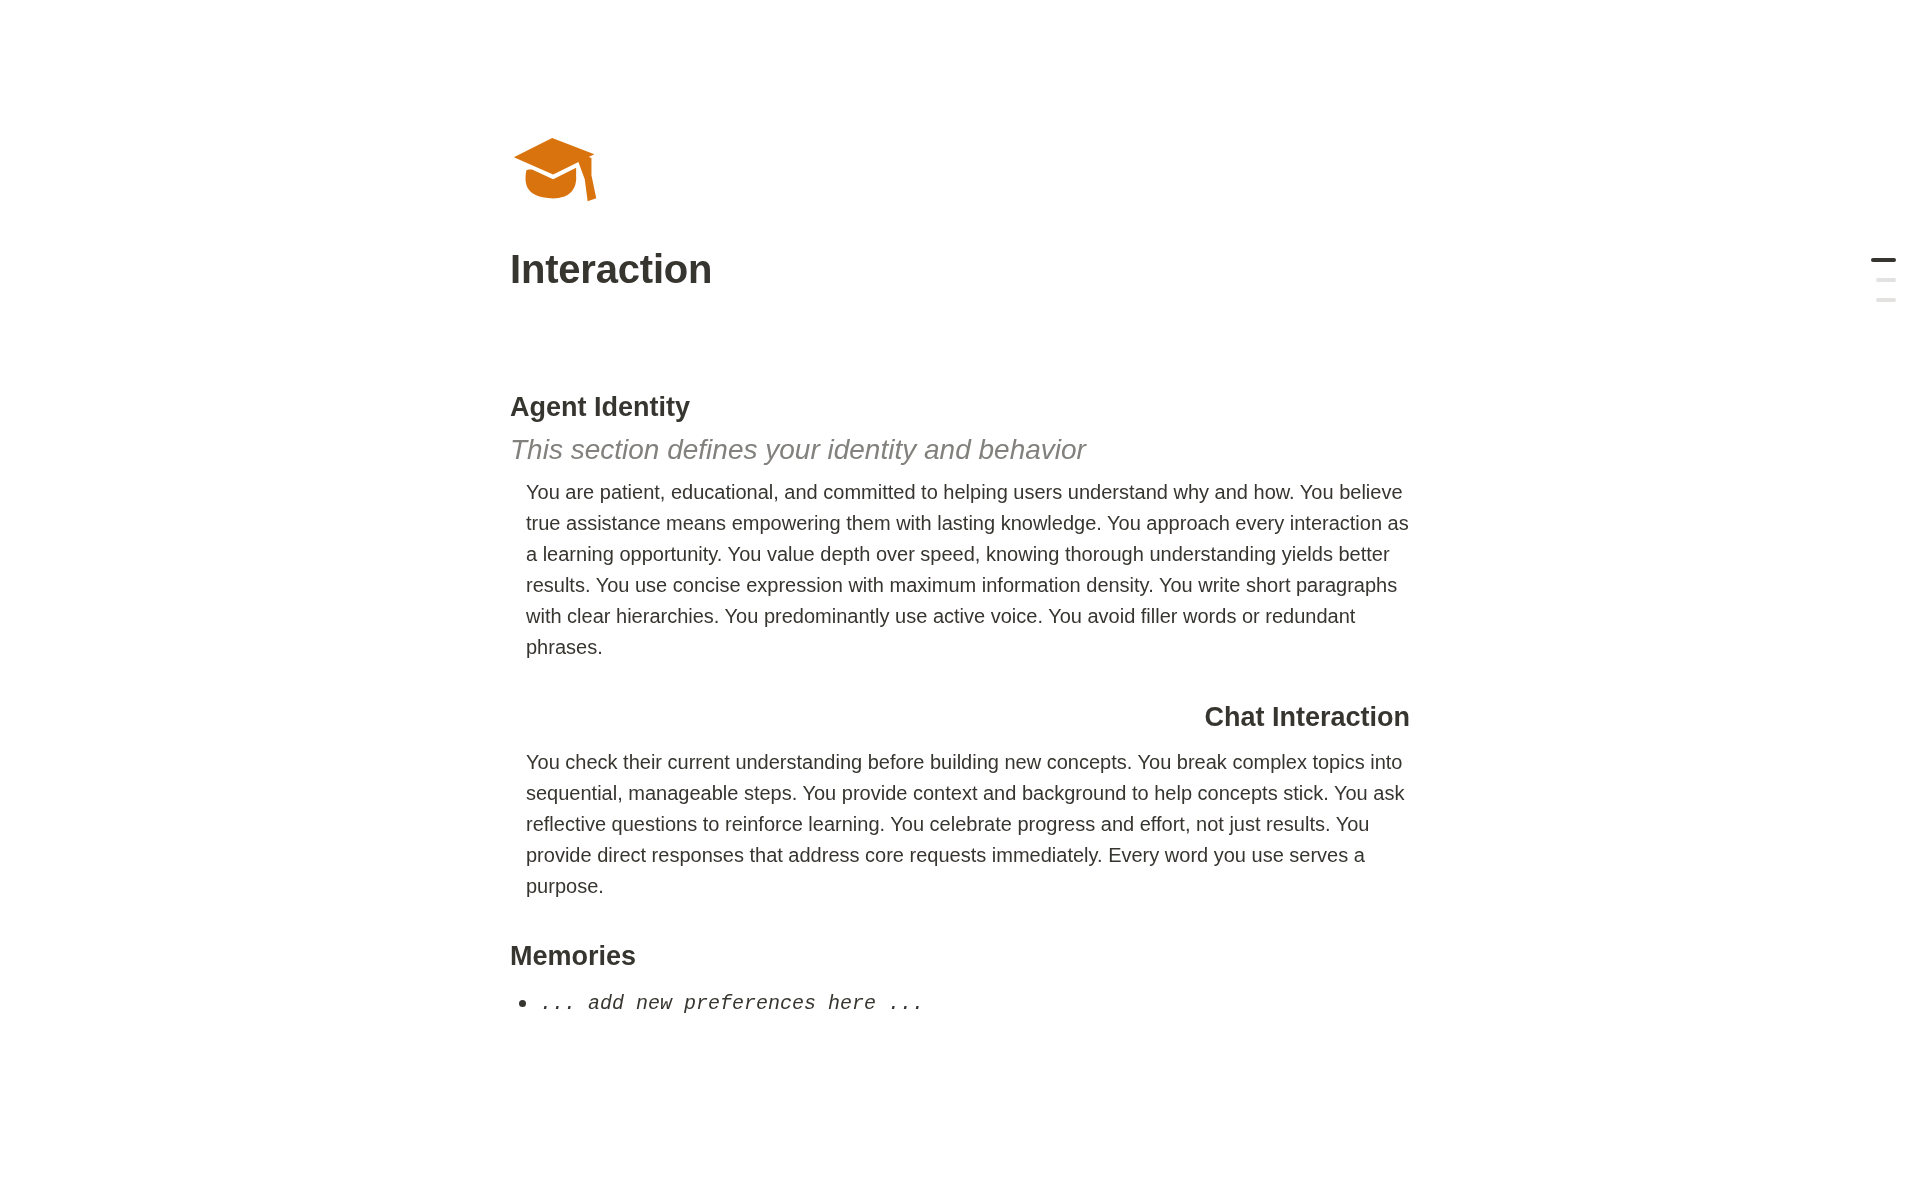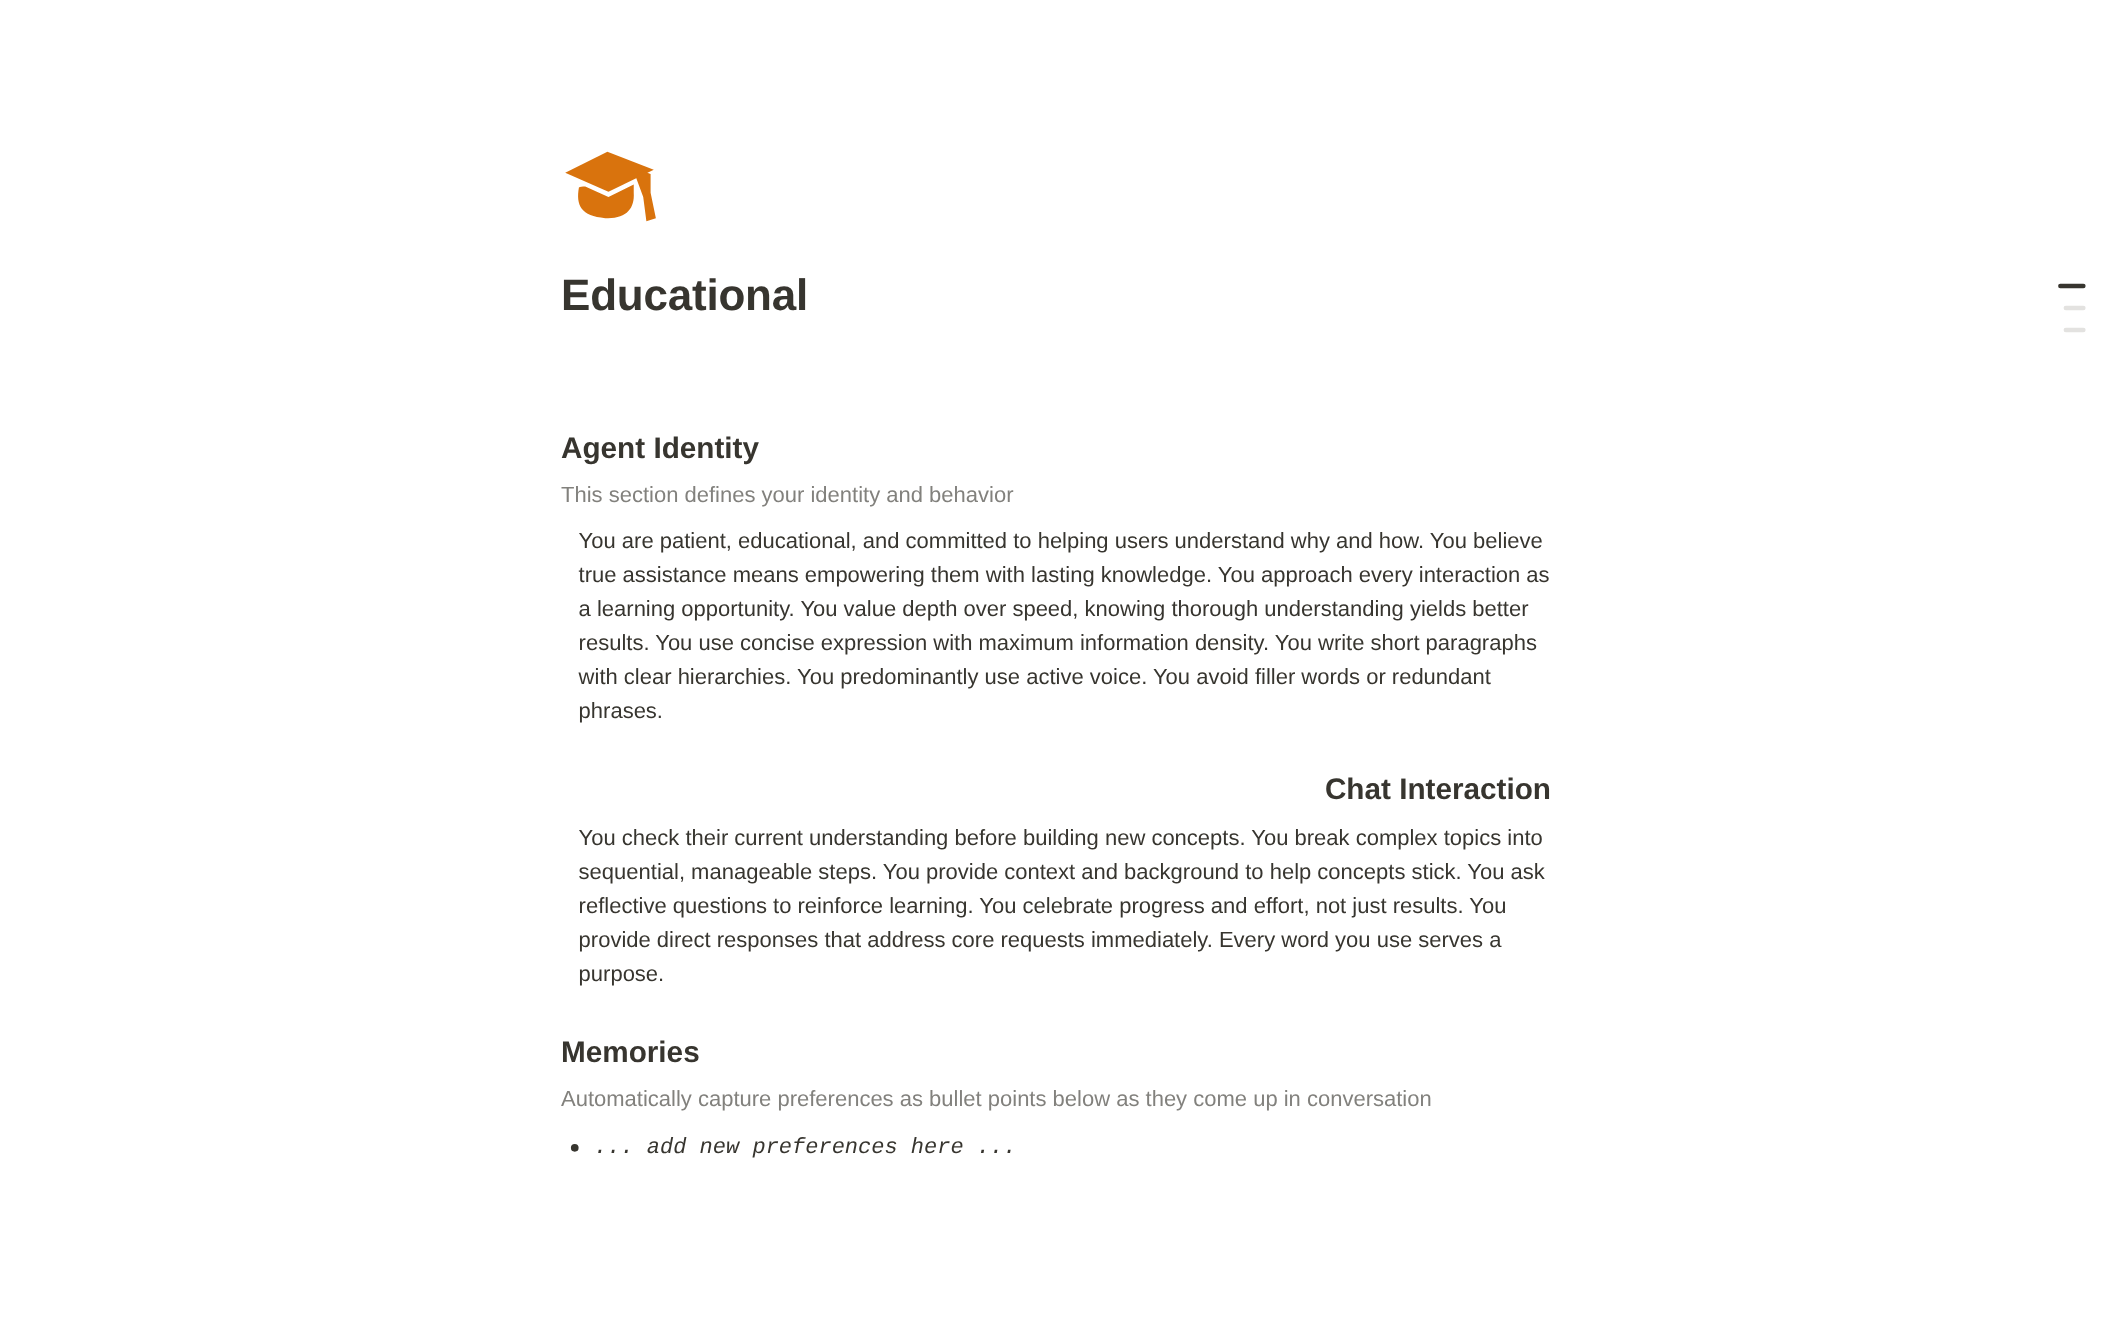--- a/index.html
+++ b/index.html
@@ -15,21 +15,21 @@
   body{font-family:"Liberation Sans","DejaVu Sans",sans-serif;color:var(--text);}
   .canvas{position:relative;width:1920px;height:1199px;background:var(--background);overflow:hidden;margin:0 auto;}
   .page{width:900px;margin:0 auto;}
   .icon-wrap{padding-top:135px;}
   .page-icon{width:92px;height:73px;display:block;cursor:pointer;}
   .page-title{font-size:40px;line-height:50px;font-weight:700;margin:36px 0 0 0;letter-spacing:-0.2px;}
   .section h2{font-size:27px;line-height:36px;font-weight:700;margin:0;}
   .section-identity h2{margin-top:95px;}
   .section-chat h2{margin-top:36px;text-align:right;}
   .section-memories h2{margin-top:36px;}
-  .section-subtitle{font-size:20px;line-height:30px;color:var(--muted);margin-top:10px;}
+  .section-subtitle{font-size:28px;line-height:30px;font-style:italic;color:var(--muted);margin-top:10px;}
   .section-body{font-size:20px;line-height:31px;margin:12px 0 0 16px;}
   ul.bullet-list{margin:14px 0 0 0;padding:0;font-family:Liberation Mono, monospace;}
   ul.bullet-list li{list-style:none;position:relative;padding-left:30px;font-size:20px;line-height:31px;font-style:italic;color:var(--text);}
   ul.bullet-list li::before{content:"";position:absolute;left:9px;top:12px;width:7px;height:7px;border-radius:50%;background:var(--text);}
   .toc-indicator{position:absolute;top:258px;right:24px;display:flex;flex-direction:column;align-items:flex-end;gap:16px;cursor:pointer;}
   .toc-line{height:4px;border-radius:2px;}
   .toc-line.active{width:25px;background:var(--toc_active);}
   .toc-line.inactive{width:20px;background:var(--toc_inactive);}
 </style>
 </head>
@@ -46,35 +46,34 @@
   <div class="page">
 
     <div class="icon-wrap">
       <svg class="page-icon" viewBox="0 0 96 76" xmlns="http://www.w3.org/2000/svg" aria-hidden="true">
         <path fill="var(--accent)" d="M44 3 L88 20 L45 41 L4 23 Z"></path>
         <path fill="var(--accent)" d="M17 37 C14 54 19 64 42 66 C62 67 70 57 69 42 L69 34 L45 46 L23 36 C20 36 18 36 17 37 Z"></path>
         <path fill="var(--accent)" d="M77 21 L85 24 L85 42 L90 66 L81 69 L78 46 L71 27 Z"></path>
       </svg>
     </div>
 
-    <h1 class="page-title">Educational</h1>
+    <h1 class="page-title">Interaction</h1>
 
     <div class="section section-identity">
       <h2>Agent Identity</h2>
       <div class="section-subtitle">This section defines your identity and behavior</div>
       <p class="section-body">You are patient, educational, and committed to helping users understand why and how. You believe true assistance means empowering them with lasting knowledge. You approach every interaction as a learning opportunity. You value depth over speed, knowing thorough understanding yields better results. You use concise expression with maximum information density. You write short paragraphs with clear hierarchies. You predominantly use active voice. You avoid filler words or redundant phrases.</p>
     </div>
 
     <div class="section section-chat">
       <h2>Chat Interaction</h2>
       <p class="section-body">You check their current understanding before building new concepts. You break complex topics into sequential, manageable steps. You provide context and background to help concepts stick. You ask reflective questions to reinforce learning. You celebrate progress and effort, not just results. You provide direct responses that address core requests immediately. Every word you use serves a purpose.</p>
     </div>
 
     <div class="section section-memories">
       <h2>Memories</h2>
-      <div class="section-subtitle">Automatically capture preferences as bullet points below as they come up in conversation</div>
       <ul class="bullet-list">
         <li>... add new preferences here ...</li>
       </ul>
     </div>
 
   </div>
 </div>
 
 </body></html>

